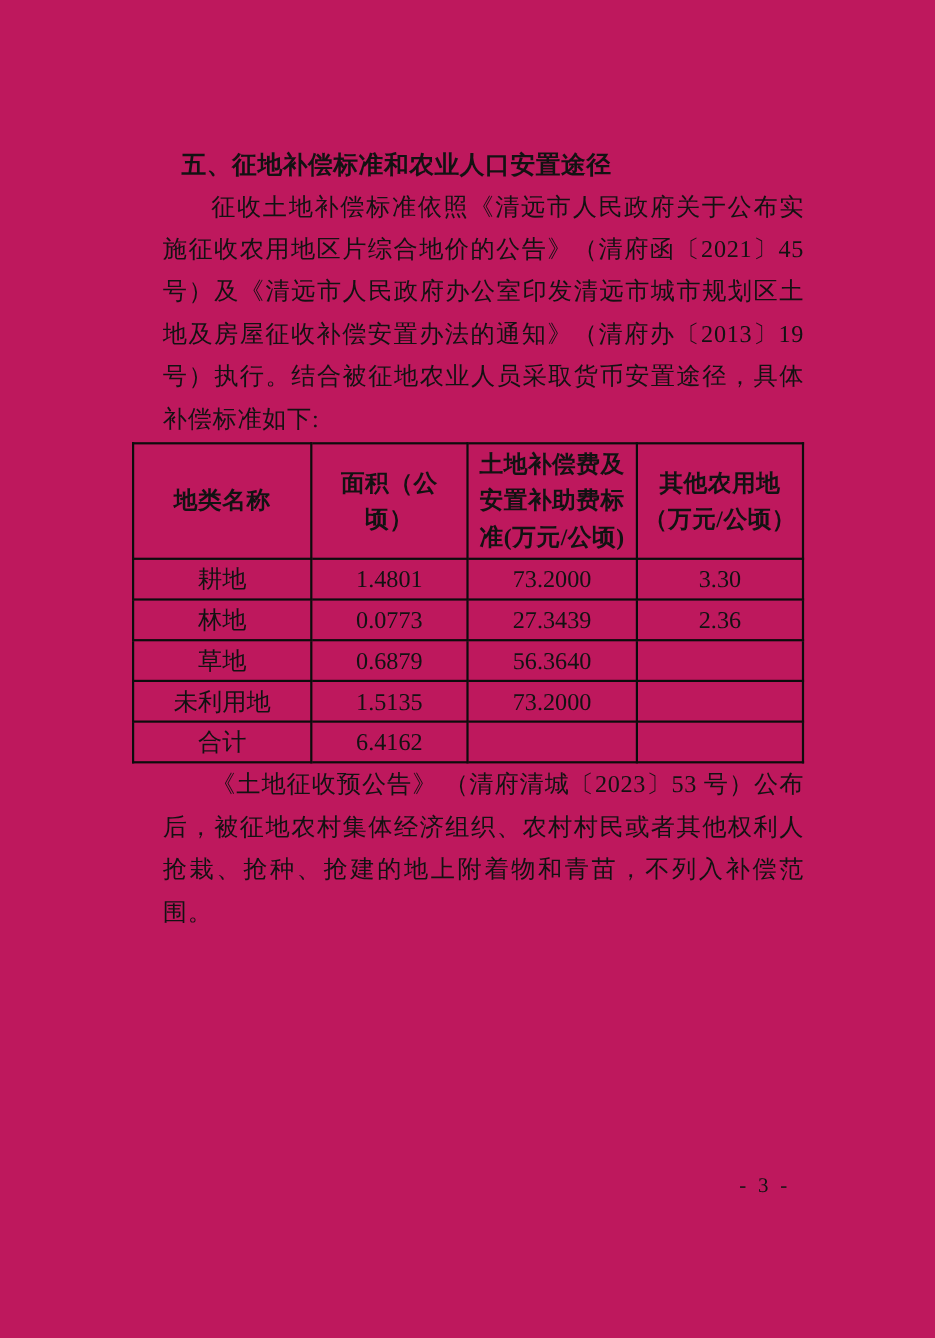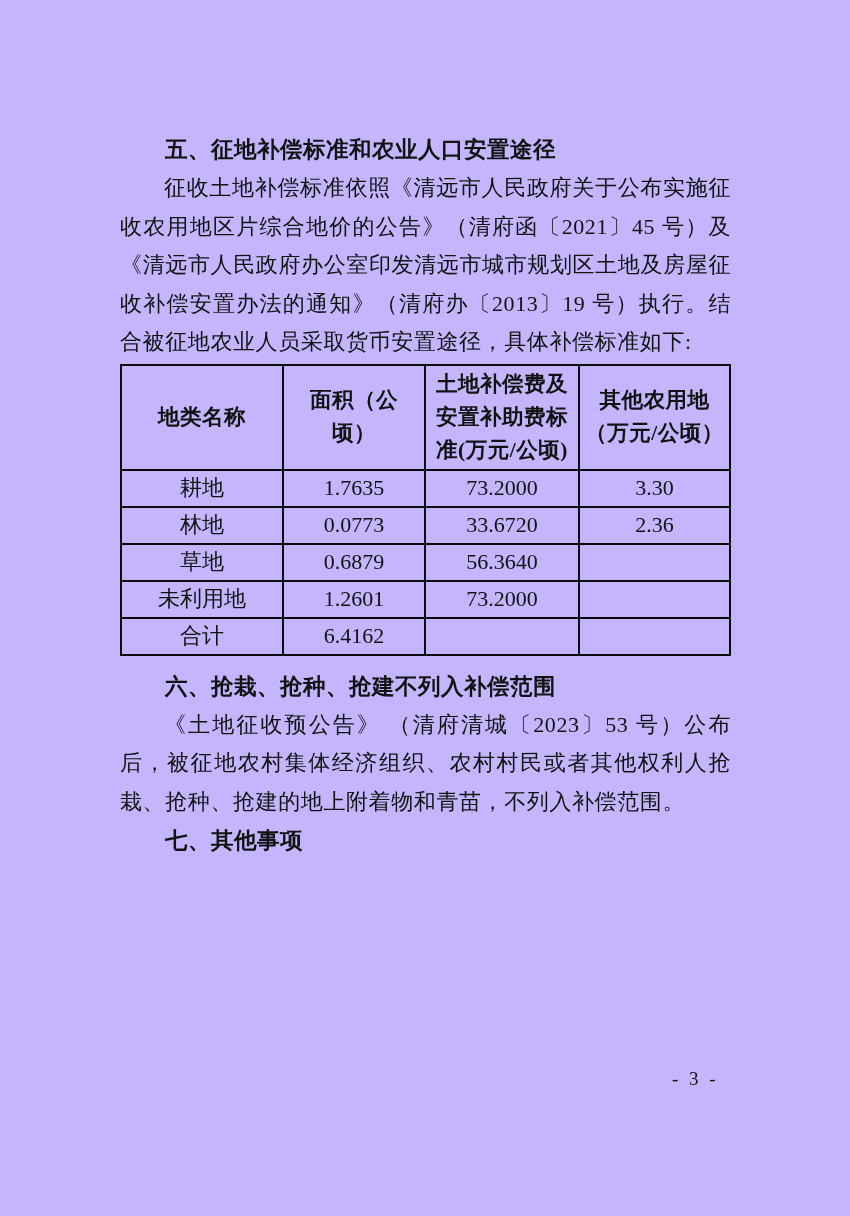--- a/index.html
+++ b/index.html
@@ -11,21 +11,21 @@
 
   body {
     font-family: "Liberation Serif", "DejaVu Serif", serif;
     color: #121212;
   }
 
   .page {
     position: relative;
     width: 850px;
     height: 1216px;
-    background: #c4b5fd;
+    background: #be185d;
     overflow: hidden;
   }
 
   .content {
     position: absolute;
     left: 120px;
     top: 130px;
     width: 611px;
   }
 
@@ -37,20 +37,21 @@
     letter-spacing: 0.5px;
     white-space: nowrap;
   }
 
   .para {
     font-size: 22px;
     line-height: 38.5px;
     text-align: justify;
     text-indent: 2em;
     letter-spacing: 0.6px;
+    margin-left: 28px;
   }
 
   table.comp-table {
     width: 100%;
     border-collapse: collapse;
     table-layout: fixed;
     margin-top: 2px;
   }
 
   table.comp-table col.c1 { width: 26.6%; }
@@ -115,54 +116,52 @@
         <tr>
           <th>地类名称</th>
           <th>面积（公顷）</th>
           <th>土地补偿费及安置补助费标准(万元/公顷)</th>
           <th>其他农用地（万元/公顷）</th>
         </tr>
       </thead>
       <tbody>
         <tr>
           <td>耕地</td>
-          <td>1.7635</td>
+          <td>1.4801</td>
           <td>73.2000</td>
           <td>3.30</td>
         </tr>
         <tr>
           <td>林地</td>
           <td>0.0773</td>
-          <td>33.6720</td>
+          <td>27.3439</td>
           <td>2.36</td>
         </tr>
         <tr>
           <td>草地</td>
           <td>0.6879</td>
           <td>56.3640</td>
           <td></td>
         </tr>
         <tr>
           <td>未利用地</td>
-          <td>1.2601</td>
+          <td>1.5135</td>
           <td>73.2000</td>
           <td></td>
         </tr>
         <tr>
           <td>合计</td>
           <td>6.4162</td>
           <td></td>
           <td></td>
         </tr>
       </tbody>
     </table>
 
-    <h2 class="section-heading after-table">六、抢栽、抢种、抢建不列入补偿范围</h2>
 
     <p class="para">《土地征收预公告》 （清府清城〔2023〕53 号）公布后，被征地农村集体经济组织、农村村民或者其他权利人抢栽、抢种、抢建的地上附着物和青苗，不列入补偿范围。</p>
 
-    <h2 class="section-heading">七、其他事项</h2>
 
 
   </div>
 
   <div class="page-number">- 3 -</div>
 </div>
 
 </body></html>

